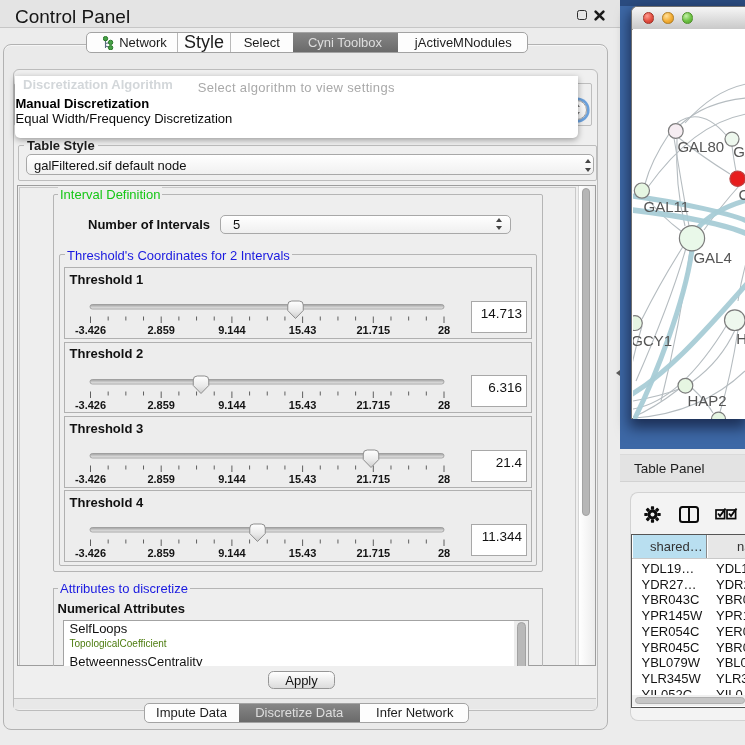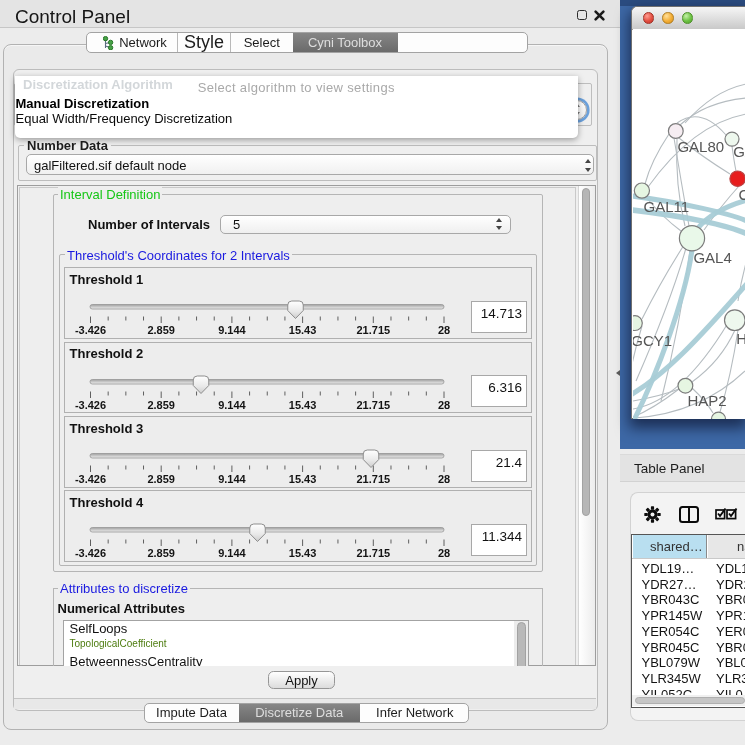--- a/index.html
+++ b/index.html
@@ -24,29 +24,30 @@
         <path d="M2.5,3 L2.5,12 M2.5,7.5 L7,6.5 M2.5,10 L7,11.5" stroke="#5a6b80" stroke-width="1.1" fill="none"></path>
         <circle cx="2.5" cy="2.6" r="2.2" fill="#46a246" stroke="#1e6e1e" stroke-width="0.9"></circle>
         <circle cx="7.6" cy="6.4" r="2.2" fill="#46a246" stroke="#1e6e1e" stroke-width="0.9"></circle>
         <circle cx="7.6" cy="11.7" r="2.2" fill="#46a246" stroke="#1e6e1e" stroke-width="0.9"></circle>
       </svg>Network</div>
     <div class="abs" style="left:90px;top:0;width:1px;height:100%;background:#b9b9b9;"></div>
     <div class="abs" style="left:91px;top:0;width:52px;height:100%;display:flex;align-items:center;justify-content:center;font-size:18px;">Style</div>
     <div class="abs" style="left:143px;top:0;width:1px;height:100%;background:#b9b9b9;"></div>
     <div class="abs" style="left:144px;top:0;width:61.5px;height:100%;display:flex;align-items:center;justify-content:center;font-size:13px;">Select</div>
     <div class="abs" style="left:205.5px;top:0;width:105.0px;height:100%;background:linear-gradient(#868686,#6a6a6a);color:#dedede;display:flex;align-items:center;justify-content:center;font-size:13px;">Cyni Toolbox</div>
+    <div class="abs" style="left:310.5px;top:0;width:131.5px;height:100%;display:flex;align-items:center;justify-content:center;font-size:13px;">jActiveMNodules</div>
   </div>
 <div class="abs" style="left:14px;top:83px;width:578px;height:43px;border:1px solid #bdbdbd;border-radius:2px;box-sizing:border-box;"></div>
 <div class="abs bold" style="left:23px;top:76.5px;font-size:13px;color:#2a2a2a;background:#efefef;padding:0 3px;">Discretization Algorithm</div>
 <div class="abs" style="left:557px;top:99.5px;width:30px;height:20px;background:linear-gradient(#fdfdfd,#ededed);border:1px solid #a0a0a0;border-radius:0 10px 10px 0;box-sizing:border-box;box-shadow:0 0 0 2.6px rgba(84,146,214,0.85);"></div>
 <div class="abs" style="left:574px;top:103px;width:0;height:0;border-left:3px solid transparent;border-right:3px solid transparent;border-bottom:4px solid #777;"></div>
 <div class="abs" style="left:574px;top:111.5px;width:0;height:0;border-left:3px solid transparent;border-right:3px solid transparent;border-top:4px solid #777;"></div>
 
 <div class="abs" style="left:18px;top:145px;width:579px;height:36px;border:1px solid #bdbdbd;border-radius:2px;box-sizing:border-box;"></div>
-<div class="abs bold" style="left:24px;top:138px;font-size:13px;color:#1d1d1d;background:#efefef;padding:0 3px;">Number Data</div>
+<div class="abs bold" style="left:24px;top:138px;font-size:13px;color:#1d1d1d;background:#efefef;padding:0 3px;">Table Style</div>
 <div class="abs" style="left:26px;top:153.5px;width:568px;height:21px;background:linear-gradient(#ffffff,#f0f0f0);border:1px solid #a8a8a8;border-radius:5px;box-sizing:border-box;"></div>
 <div class="abs" style="left:34px;top:157.5px;font-size:13px;color:#111;">galFiltered.sif default node</div>
 <div class="abs" style="left:584.5px;top:158.5px;width:0;height:0;border-left:3.5px solid transparent;border-right:3.5px solid transparent;border-bottom:4.5px solid #444;"></div>
 <div class="abs" style="left:584.5px;top:167.5px;width:0;height:0;border-left:3.5px solid transparent;border-right:3.5px solid transparent;border-top:4.5px solid #444;"></div>
 
 <div class="abs" style="left:17px;top:184.5px;width:578.5px;height:481.5px;border:1px solid #9d9d9d;box-sizing:border-box;background:#efefef;"></div>
 <div class="abs" style="left:19px;top:186.5px;width:557px;height:478px;border:1px solid #c9c9c9;border-bottom:none;box-sizing:border-box;background:#eeeeee;"></div>
 <div class="abs" style="left:578px;top:185.5px;width:17px;height:479.5px;background:linear-gradient(90deg,#ffffff,#ececec);border-left:1px solid #d5d5d5;box-sizing:border-box;"></div>
 <div class="abs" style="left:581.5px;top:188px;width:8.5px;height:328px;background:#b6b6b6;border:1px solid #a2a2a2;border-radius:5px;box-sizing:border-box;"></div>
 

